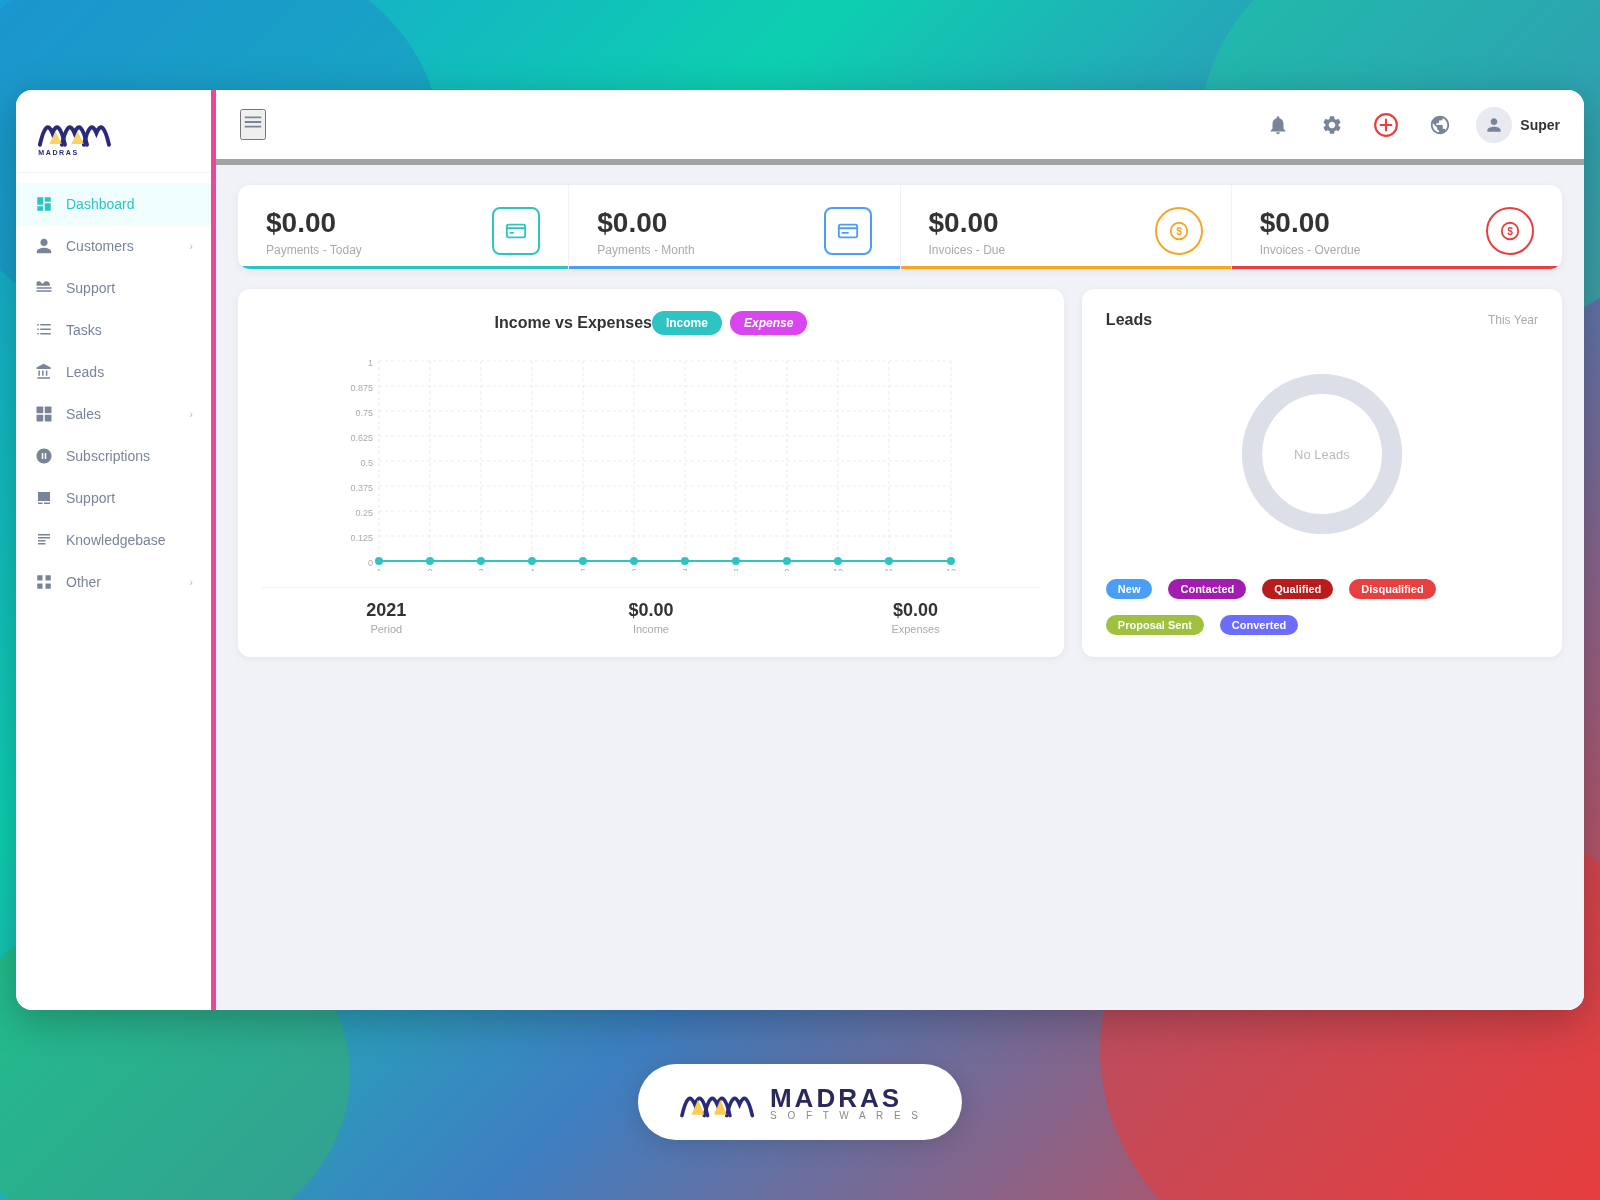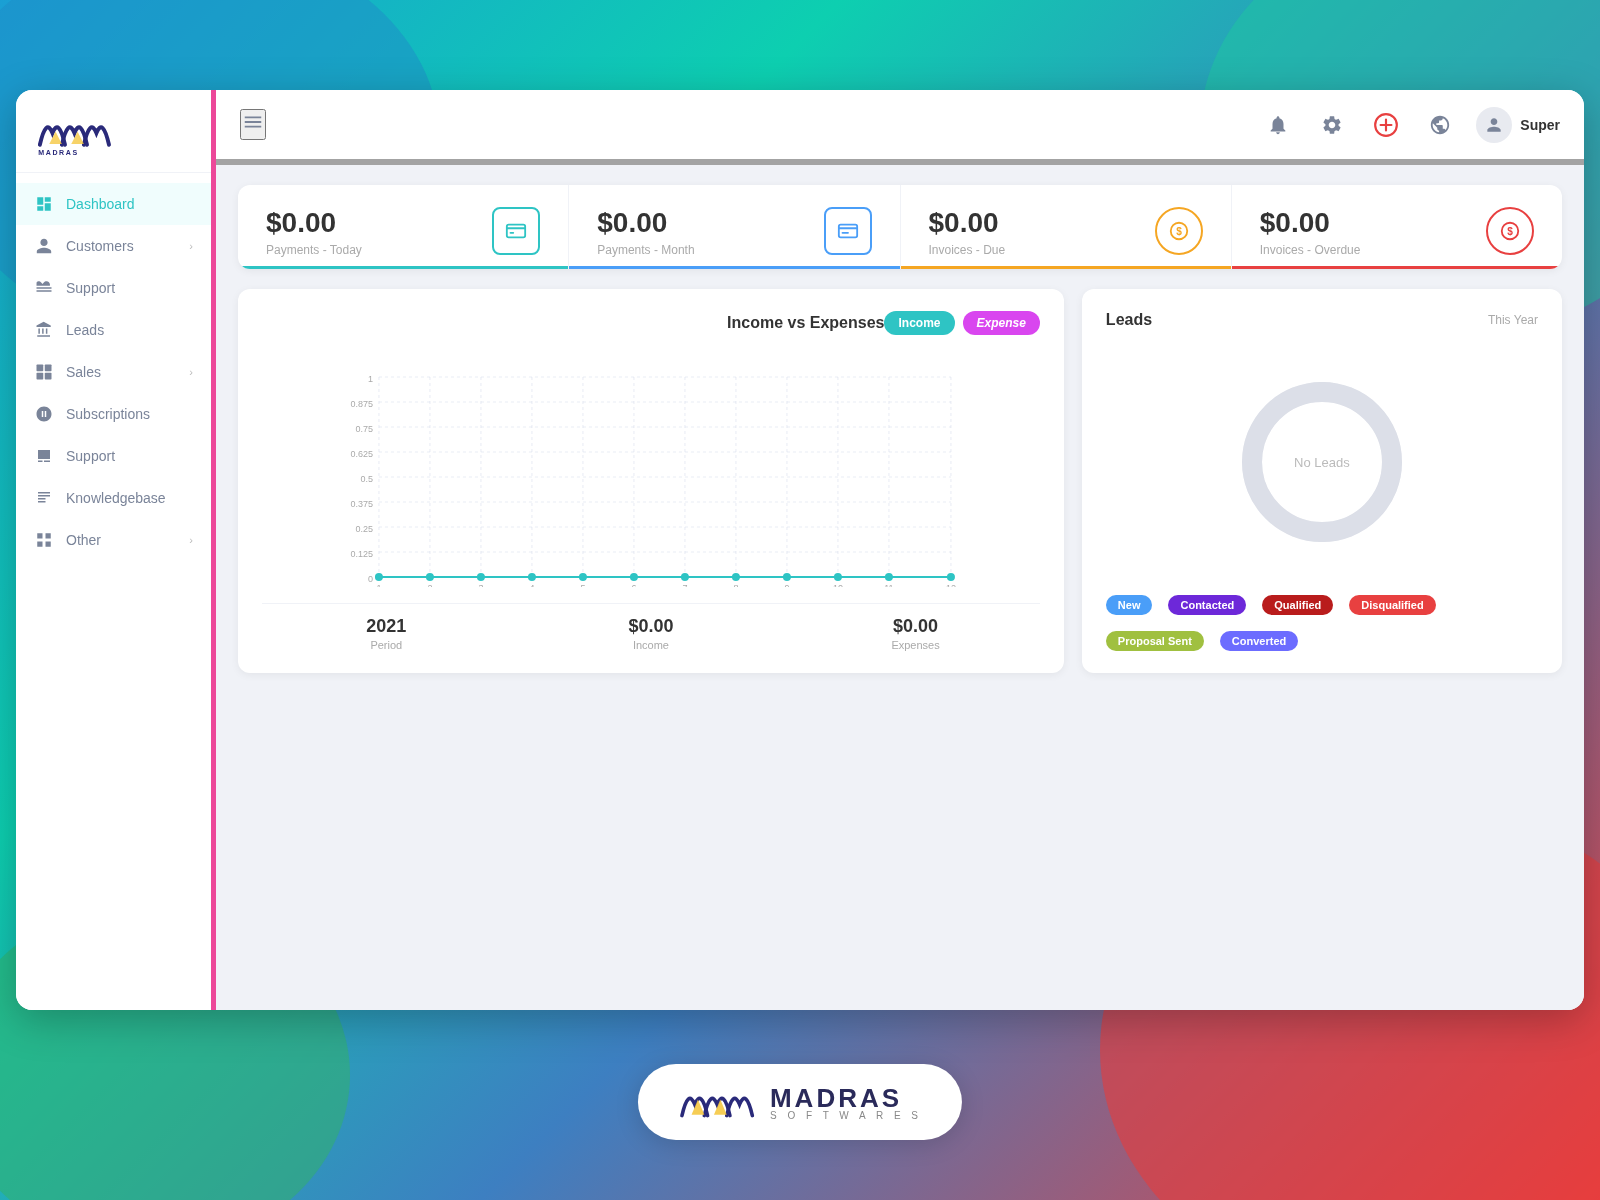--- a/index.html
+++ b/index.html
@@ -248,22 +248,22 @@
     .chart-card {
       flex: 1.8;
       background: #fff;
       border-radius: 12px;
       padding: 22px 24px;
       box-shadow: 0 2px 8px rgba(0,0,0,0.06);
     }
     .chart-header {
       display: flex;
       align-items: center;
-      justify-content: flex-end;
-      margin-bottom: 32px;
+      justify-content: center;
+      margin-bottom: 16px;
     }
     .chart-title {
       font-size: 16px;
       font-weight: 600;
       color: #333;
     }
     .chart-toggles {
       display: flex;
       gap: 8px;
     }
@@ -366,21 +366,21 @@
     }
     .legend-badge {
       padding: 4px 12px;
       border-radius: 20px;
       font-size: 11px;
       font-weight: 600;
       color: #fff;
       cursor: pointer;
     }
     .badge-new { background: #4a9ef8; }
-    .badge-contacted { background: #6d28d9; }
+    .badge-contacted { background: #a21caf; }
     .badge-qualified { background: #b91c1c; }
     .badge-disqualified { background: #e84040; }
     .badge-proposal { background: #a0c040; }
     .badge-converted { background: #6c6cff; }
 
     
     .logo-watermark {
       position: absolute;
       bottom: 60px;
       left: 50%;
@@ -461,20 +461,28 @@
         <span class="nav-icon">
           <svg width="18" height="18" viewBox="0 0 24 24" fill="#7a8499">
             <path d="M20 6h-2.18c.07-.44.18-.88.18-1.36C18 2.09 15.91 0 13.36 0c-1.46 0-2.73.67-3.6 1.72L8 3.5 6.24 1.72C5.37.67 4.1 0 2.64 0 1.09 0 0 1.09 0 2.64c0 .48.11.92.18 1.36H0v2h20v-4z" transform="translate(2,3)"></path>
             <rect x="2" y="11" width="20" height="2" fill="#7a8499"></rect>
             <rect x="2" y="15" width="20" height="2" fill="#7a8499"></rect>
           </svg>
         </span>
         <span>Support</span>
       </div>
 
+      <div class="nav-item">
+        <span class="nav-icon">
+          <svg width="18" height="18" viewBox="0 0 24 24" fill="#7a8499">
+            <path d="M3 4h2v2H3V4zm4 0h14v2H7V4zm-4 6h2v2H3v-2zm4 0h14v2H7v-2zm-4 6h2v2H3v-2zm4 0h14v2H7v-2z"></path>
+          </svg>
+        </span>
+        <span>Tasks</span>
+      </div>
 
       <div class="nav-item">
         <span class="nav-icon">
           <svg width="18" height="18" viewBox="0 0 24 24" fill="#7a8499">
             <path d="M6.5 10h-2v7h2v-7zm5 0h-2v7h2v-7zm8.5 9H3v2h17v-2zm-3.5-9h-2v7h2v-7zM11.5 1L2 6v2h19V6l-9.5-5z"></path>
           </svg>
         </span>
         <span>Leads</span>
       </div>
 

